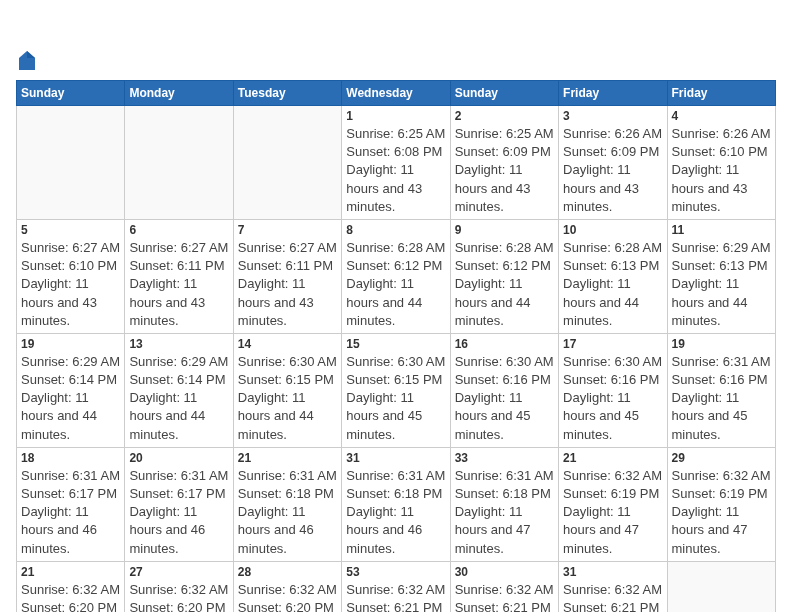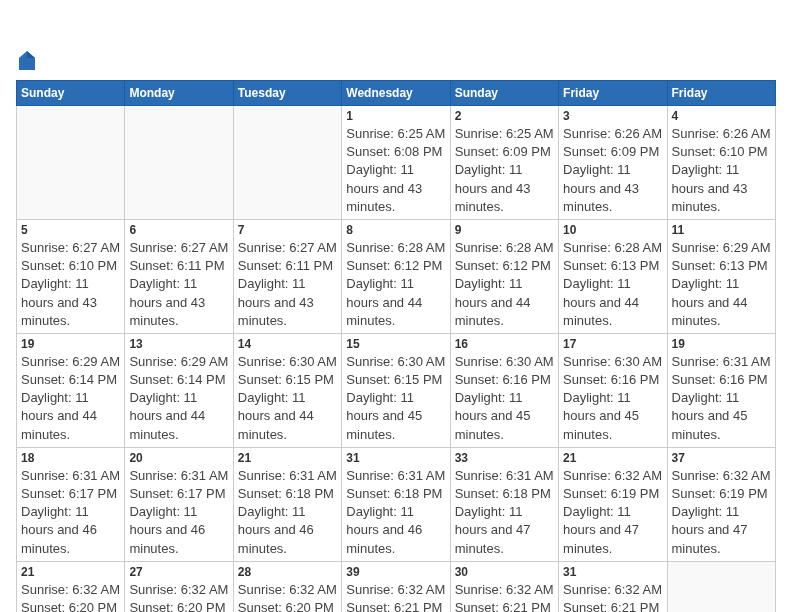--- a/index.html
+++ b/index.html
@@ -229,39 +229,39 @@
           </td>
           <td>
             <div class="day-number">33</div>
             <div class="day-info">Sunrise: 6:31 AM<br>Sunset: 6:18 PM<br>Daylight: 11 hours and 47 minutes.</div>
           </td>
           <td>
             <div class="day-number">21</div>
             <div class="day-info">Sunrise: 6:32 AM<br>Sunset: 6:19 PM<br>Daylight: 11 hours and 47 minutes.</div>
           </td>
           <td>
-            <div class="day-number">37</div>
+            <div class="day-number">29</div>
             <div class="day-info">Sunrise: 6:32 AM<br>Sunset: 6:19 PM<br>Daylight: 11 hours and 47 minutes.</div>
           </td>
         </tr>
         <tr>
           <td>
             <div class="day-number">21</div>
             <div class="day-info">Sunrise: 6:32 AM<br>Sunset: 6:20 PM<br>Daylight: 11 hours and 47 minutes.</div>
           </td>
           <td>
             <div class="day-number">27</div>
             <div class="day-info">Sunrise: 6:32 AM<br>Sunset: 6:20 PM<br>Daylight: 11 hours and 48 minutes.</div>
           </td>
           <td>
             <div class="day-number">28</div>
             <div class="day-info">Sunrise: 6:32 AM<br>Sunset: 6:20 PM<br>Daylight: 11 hours and 48 minutes.</div>
           </td>
           <td>
-            <div class="day-number">39</div>
+            <div class="day-number">53</div>
             <div class="day-info">Sunrise: 6:32 AM<br>Sunset: 6:21 PM<br>Daylight: 11 hours and 48 minutes.</div>
           </td>
           <td>
             <div class="day-number">30</div>
             <div class="day-info">Sunrise: 6:32 AM<br>Sunset: 6:21 PM<br>Daylight: 11 hours and 48 minutes.</div>
           </td>
           <td>
             <div class="day-number">31</div>
             <div class="day-info">Sunrise: 6:32 AM<br>Sunset: 6:21 PM<br>Daylight: 11 hours and 49 minutes.</div>
           </td>

